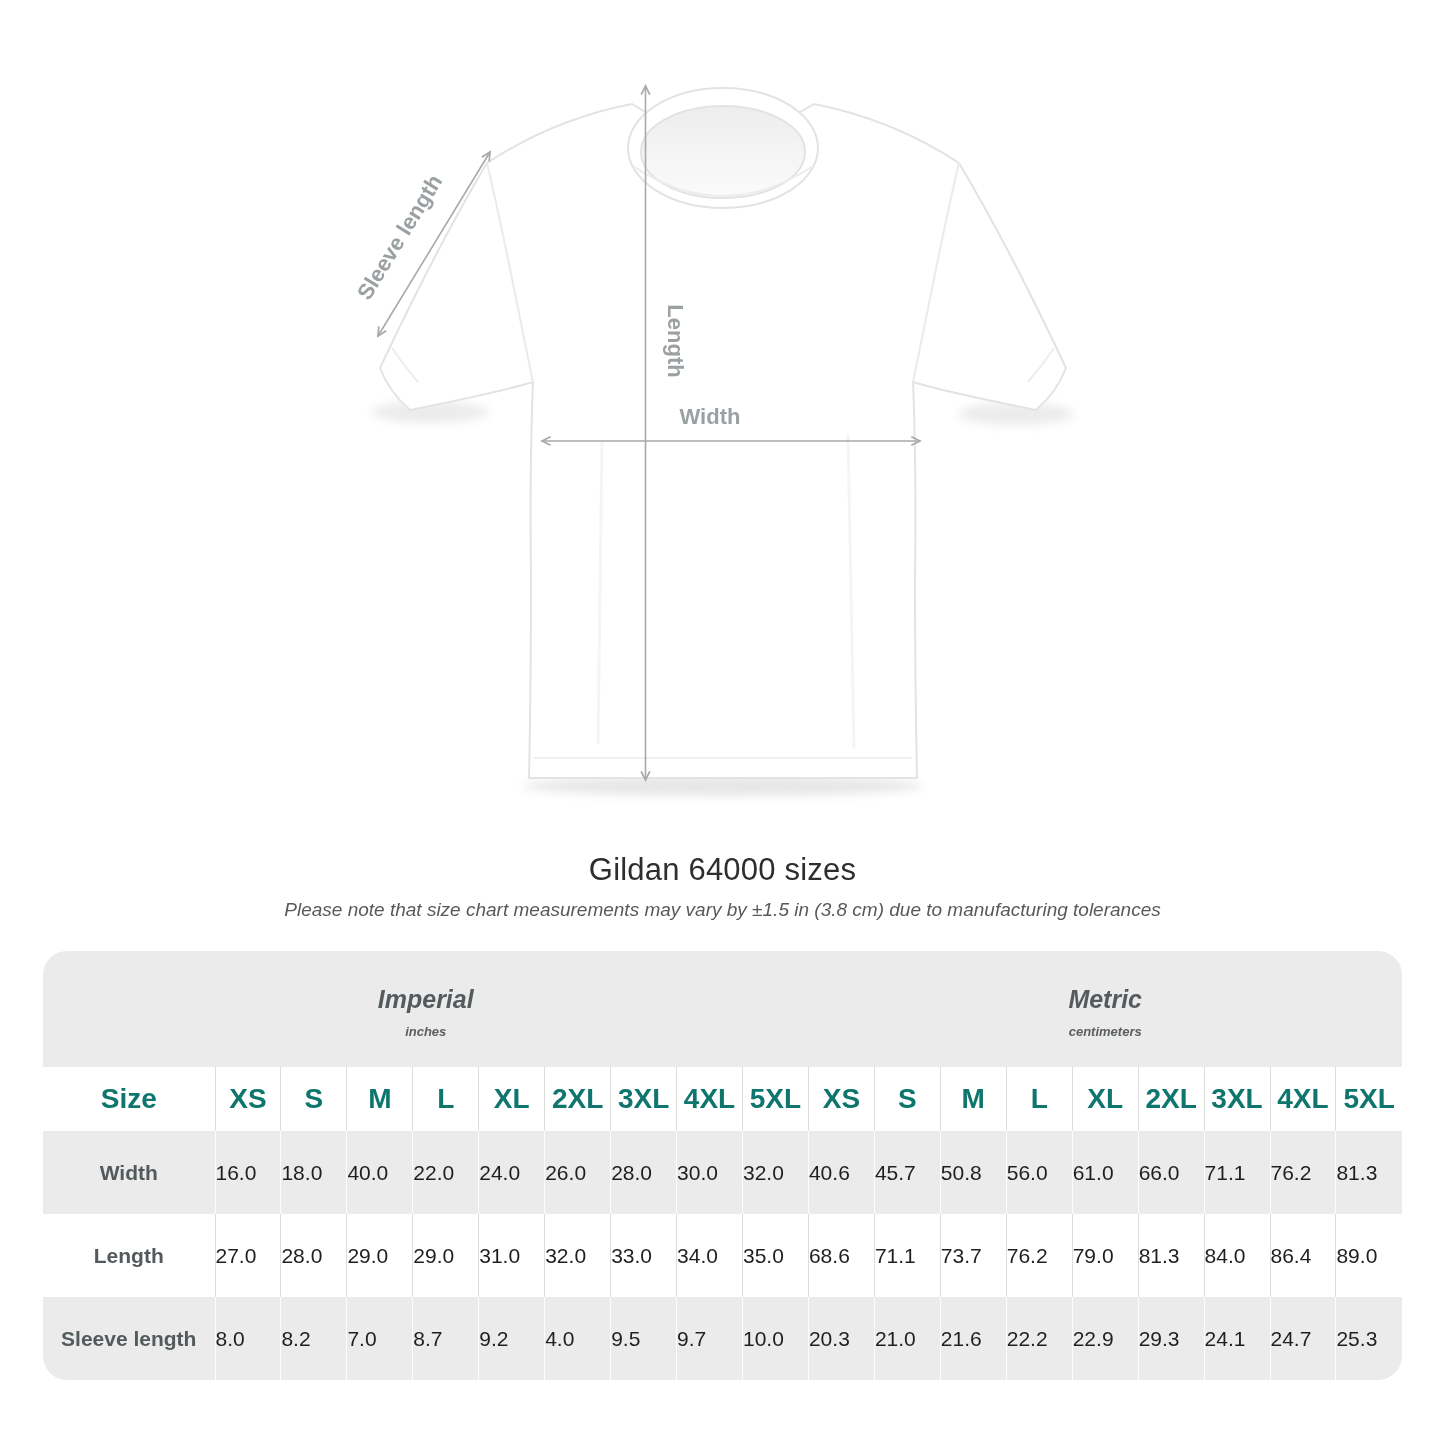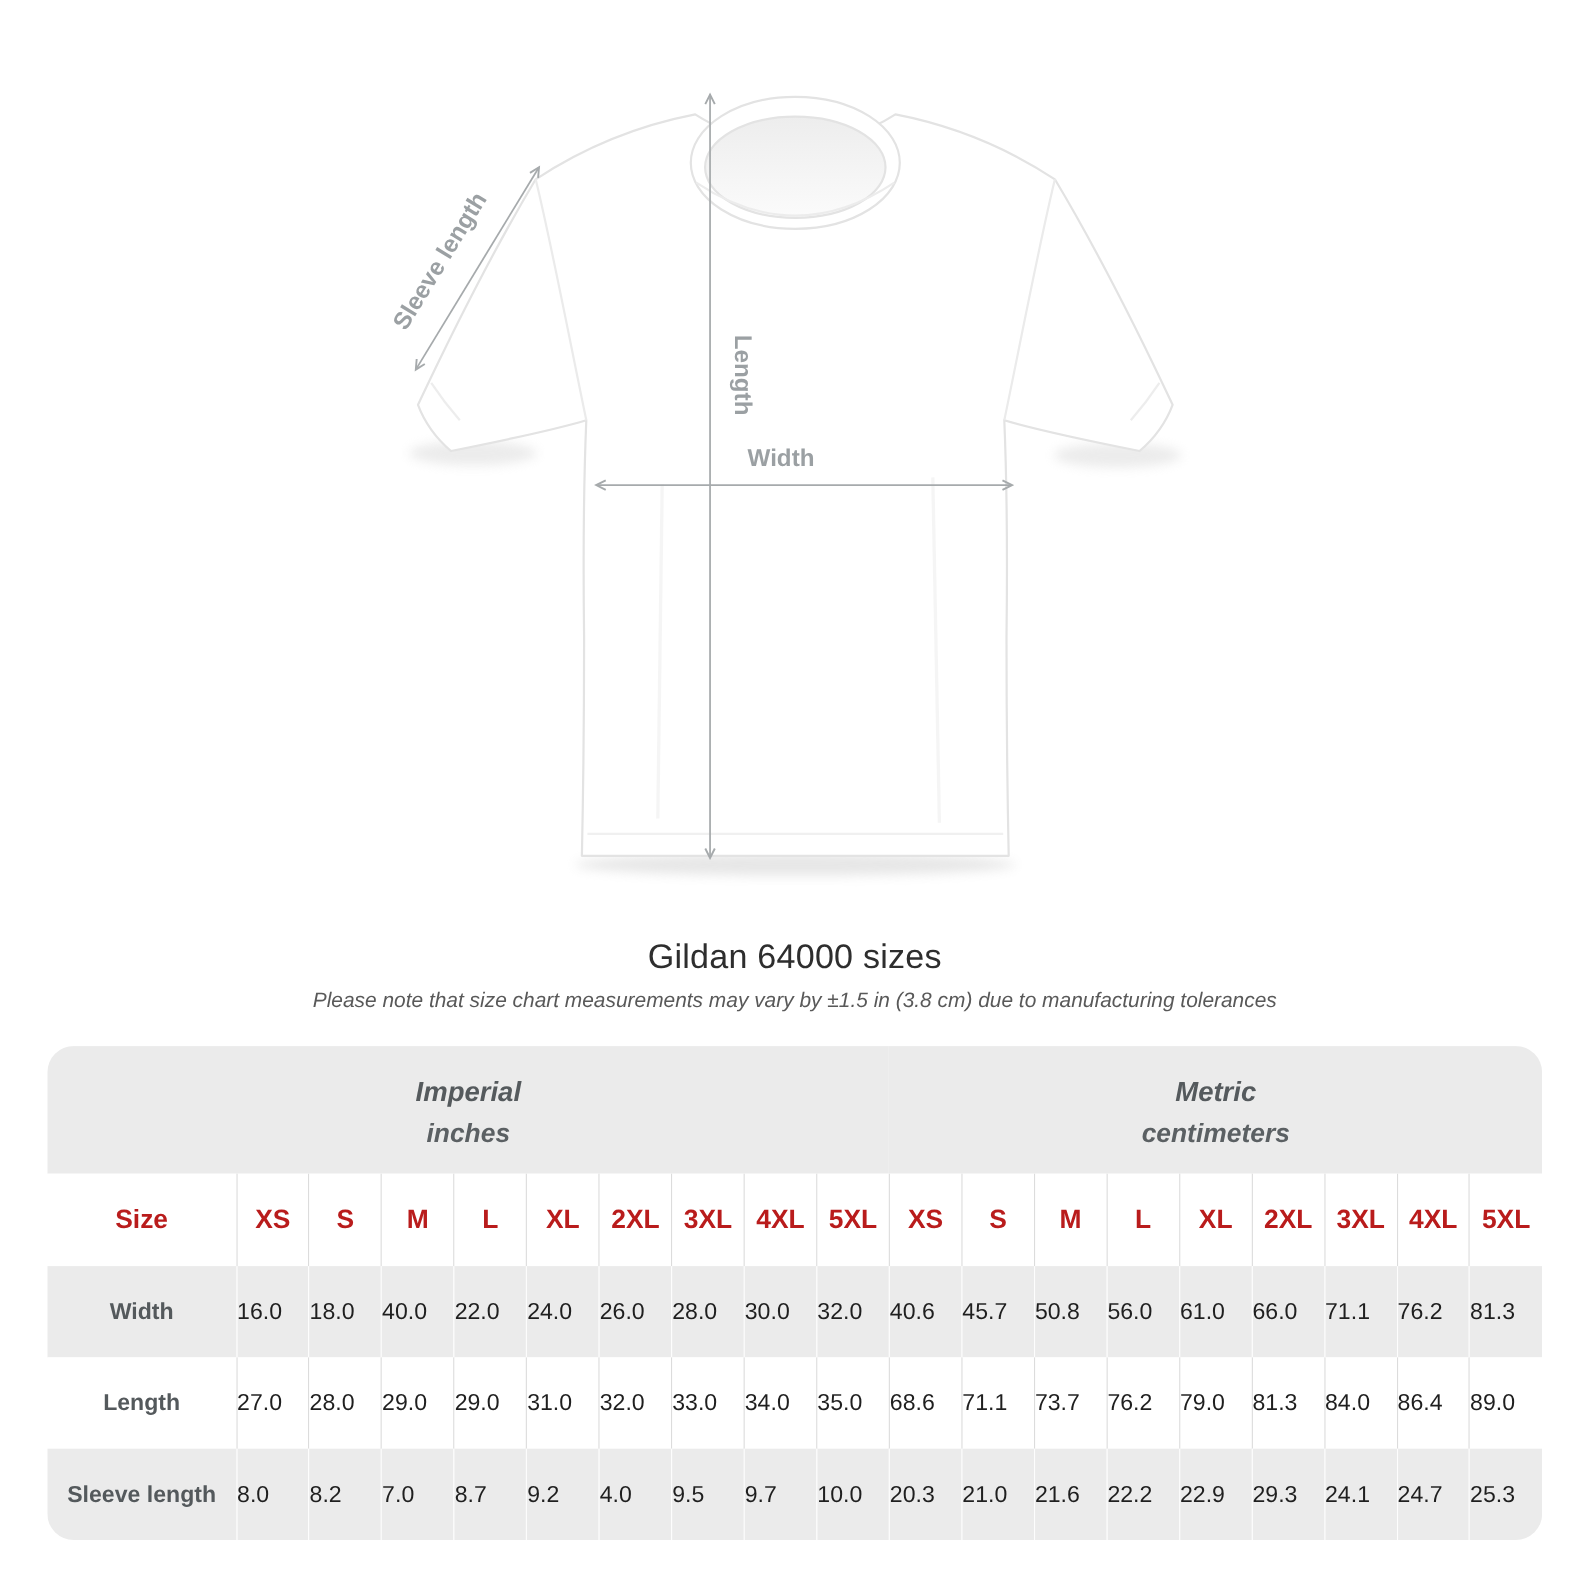--- a/index.html
+++ b/index.html
@@ -25,24 +25,24 @@
     border-radius:24px;overflow:hidden;
   }
   table.sizes{
     width:100%;border-collapse:collapse;table-layout:fixed;
   }
   table.sizes col.label-col{width:172px;}
   tr.band th{
     background:#ebebeb;height:116px;vertical-align:middle;padding:0;
   }
   .g-title{font-size:25px;font-weight:bold;font-style:italic;color:#555a5d;line-height:1;margin-top:6px;}
-  .g-sub{font-size:24px;font-style:italic;color:#5b6063;line-height:1;margin-top:13px;}
+  .g-sub{font-size:13px;font-style:italic;color:#5b6063;line-height:1;margin-top:13px;}
   tr.white-row{background:#ffffff;}
   tr.gray-row{background:#ebebeb;}
-  tr.sizes-row th{height:84px;font-size:24px;font-weight:bold;color:#b91c1c;}
+  tr.sizes-row th{height:64px;font-size:28px;font-weight:bold;color:#0f766e;}
   tr.data-row{height:83px;}
   tr.data-row th{font-size:21px;font-weight:bold;color:#54595c;}
   tr.data-row td{font-size:21px;color:#1f1f1f;text-align:left;}
   tr.white-row > *:not(:first-child){border-left:1px solid #dcdcdc;}
   tr.gray-row.data-row > *:not(:first-child){border-left:1px solid rgba(255,255,255,.9);}
   th,td{padding:0;text-align:center;vertical-align:middle;}
 </style>
 </head>
 <body>
 

